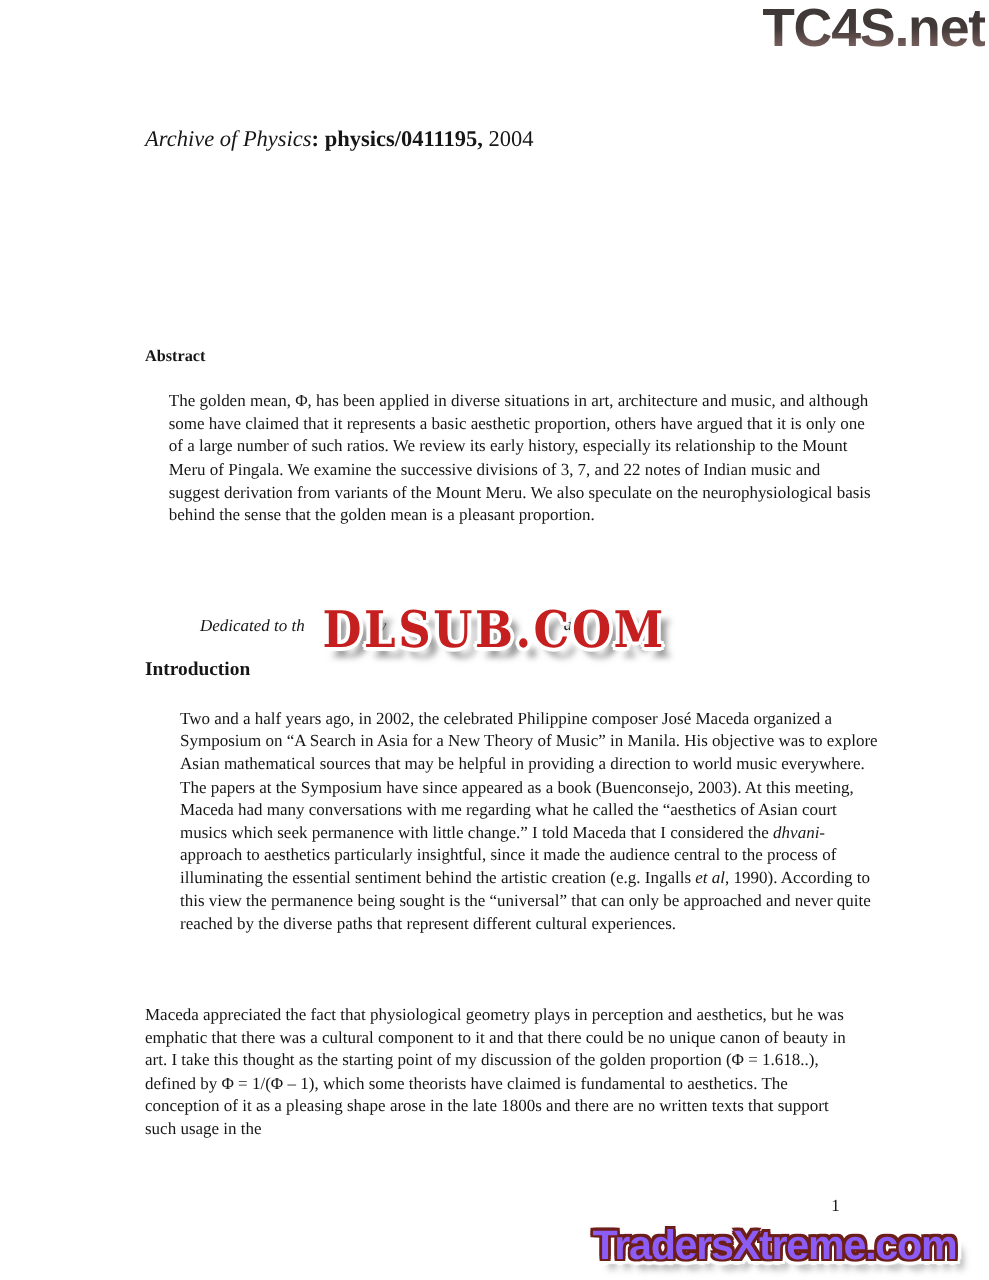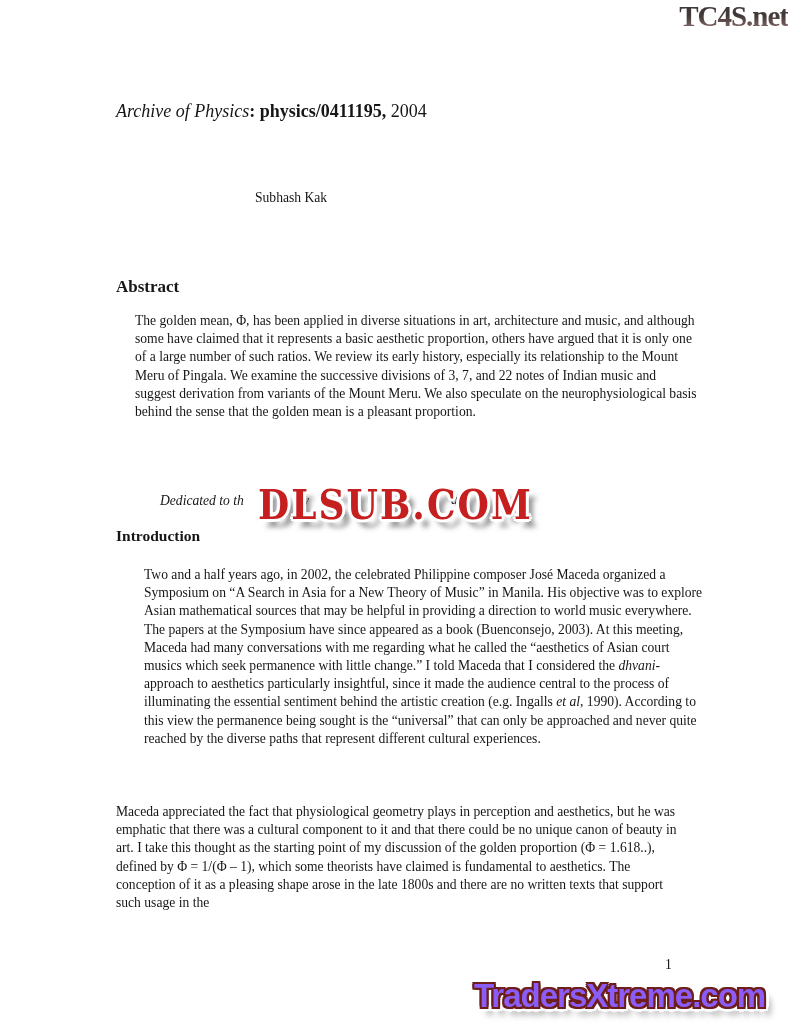--- a/index.html
+++ b/index.html
@@ -11,23 +11,23 @@
     font-family: "Liberation Serif", serif;
     color: #161616;
     overflow: hidden;
   }
 
   
   .tc4s {
     position: absolute;
     top: 2px;
     right: 3px;
-    font-family: Liberation Serif, serif;
+    font-family: Liberation Sans, sans-serif;
     font-weight: bold;
-    font-size: 29px;
+    font-size: 43px;
     letter-spacing: -1px;
     background: linear-gradient(#3d3836 0%, #423a38 48%, #937371 100%);
     -webkit-background-clip: text;
     background-clip: text;
     color: transparent;
     line-height: 1;
   }
 
   
   .header-line {
@@ -54,21 +54,21 @@
     top: 189px;
     font-size: 13.6px;
     line-height: 18.2px;
   }
 
   .abs-h {
     position: absolute;
     left: 116px;
     top: 277px;
     margin: 0;
-    font-size: 17px;
+    font-size: 13px;
     font-weight: bold;
   }
 
   .body {
     position: absolute;
     left: 116px;
     width: 564px;
     margin: 0;
     font-size: 13.6px;
     line-height: 18.2px;
@@ -165,21 +165,20 @@
 <div class="page">
 
   <div class="tc4s">TC4S.net</div>
 
   <div class="header-line">
     <span class="it">Archive of Physics</span><span class="b">: physics/0411195,</span><span> 2004</span>
   </div>
 
 
   <div class="authors">
-    <div>Subhash Kak</div>
   </div>
 
   <h2 class="abs-h">Abstract</h2>
 
   <p class="body abs-body">The golden mean, Φ, has been applied in diverse situations in art, architecture and music, and although some have claimed that it represents a basic aesthetic proportion, others have argued that it is only one of a large number of such ratios. We review its early history, especially its relationship to the Mount Meru of Pingala. We examine the successive divisions of 3, 7, and 22 notes of Indian music and suggest derivation from variants of the Mount Meru. We also speculate on the neurophysiological basis behind the sense that the golden mean is a pleasant proportion.</p>
 
   <div class="dedication">Dedicated to th</div>
   <span class="frag frag1">y</span>
   <span class="frag frag2">a</span>
 

